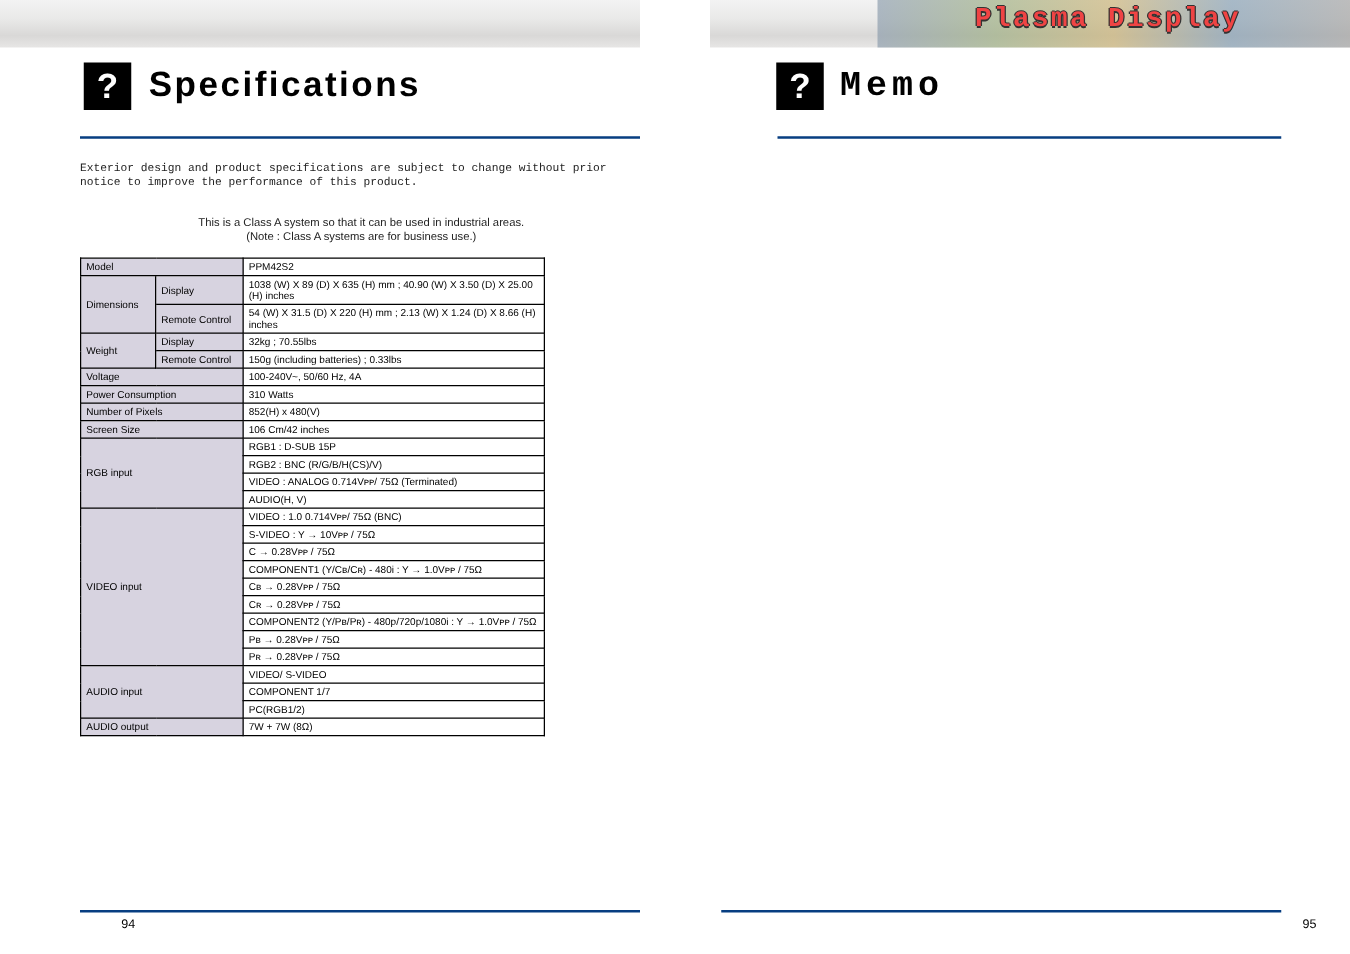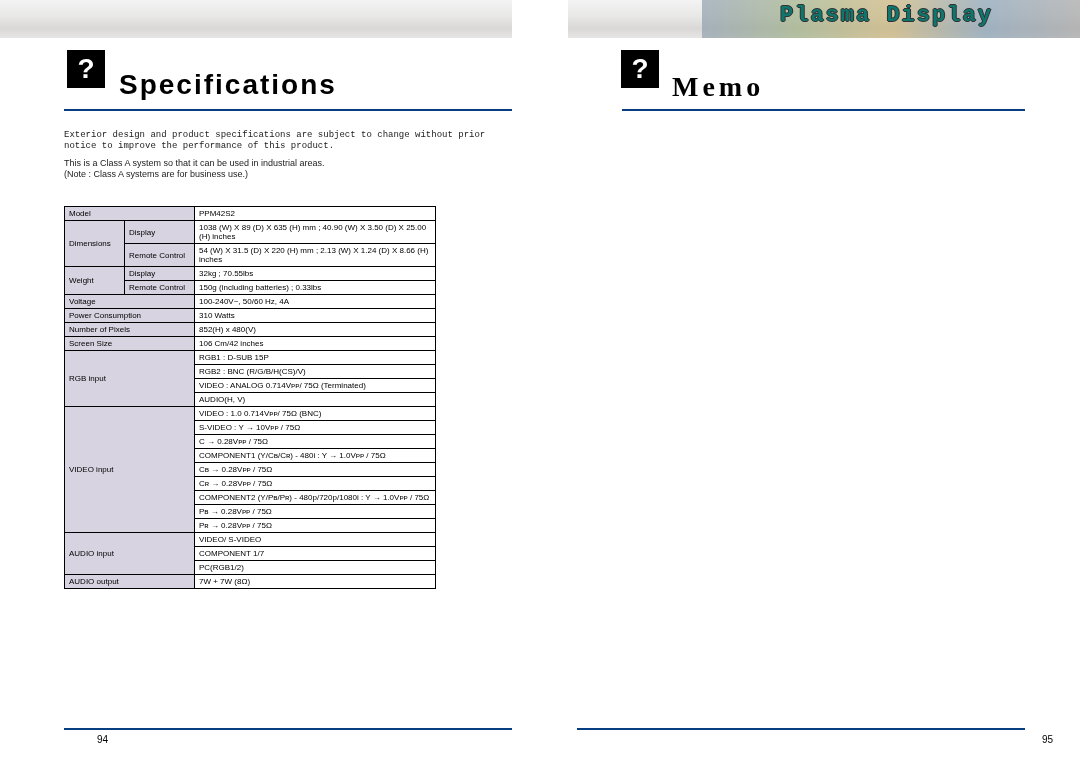--- a/index.html
+++ b/index.html
@@ -19,37 +19,37 @@
   .headerband.left { left: 0; }
   .headerband.right { left: 568px; }
   .brandbar {
     position: absolute; top: 0; left: 702px; height: 38px; width: 378px;
     background: linear-gradient(90deg,#89a 0%,#9aac7e 25%,#c9b070 50%,#7f9ab0 75%,#a0a0a0 100%);
     opacity: 0.65;
   }
   .brandtxt {
     position: absolute; top: 3px; left: 780px; font-family: "Courier New", monospace;
     font-weight: bold; font-size: 22px; letter-spacing: 2px;
-    color: #0f766e; text-shadow: -1px 0 #333,1px 0 #333,0 -1px #333,0 1px #333;
+    color: #ef4444; text-shadow: -1px 0 #333,1px 0 #333,0 -1px #333,0 1px #333;
   }
   .qicon {
     position: absolute; width: 38px; height: 38px; background: #000; color: #fff;
     font-size: 28px; font-weight: bold; text-align: center; line-height: 38px;
   }
   .qicon.left  { left: 67px;  top: 50px; }
   .qicon.right { left: 621px; top: 50px; }
-  .h1 { position: absolute; font-family: Arial; font-weight: bold; letter-spacing: 2px; font-size: 28px; margin-top: 17px; }
+  .h1 { position: absolute; font-family: Arial; font-weight: bold; letter-spacing: 2px; font-size: 28px; }
   .h1.spec { left: 119px; top: 52px; }
-  .h1.memo { left: 672px; top: 54px; font-family: Liberation Serif, serif; letter-spacing: 4px; }
+  .h1.memo { left: 672px; top: 54px; font-family: Liberation Mono, monospace; letter-spacing: 4px; }
   .hr1 { position:absolute; border-top:2px solid #073e81; }
   .hr1.a { left:64px; top:109px; width:448px; }
   .hr1.b { left:622px; top:109px; width:403px; }
   .note  { position:absolute; left:64px; font-size:9px; line-height:1.25; width:450px; color:#222;}
   .note.n1 { top:130px;font-family:Liberation Mono, monospace; }
-  .note.n2 { top:158px; }
+  .note.n2 { top:173px;text-align:center; }
 
   .tbl { position:absolute; left:64px; top:206px; border-collapse:collapse; font-size:8px; width:372px; }
   .tbl td { border:1px solid #000; padding:2px 4px; }
   .tbl td.lbl { background:#d7d3e0; }
   .tbl td.val { text-align:left; }
 
   .footerline { position:absolute; top:728px; border-top:2px solid #073e81; width:448px;}
   .footerline.a { left:64px;}
   .footerline.b { left:577px;}
   .pgnum { position:absolute; top:734px; font-size:10px;margin-left:31px;}

